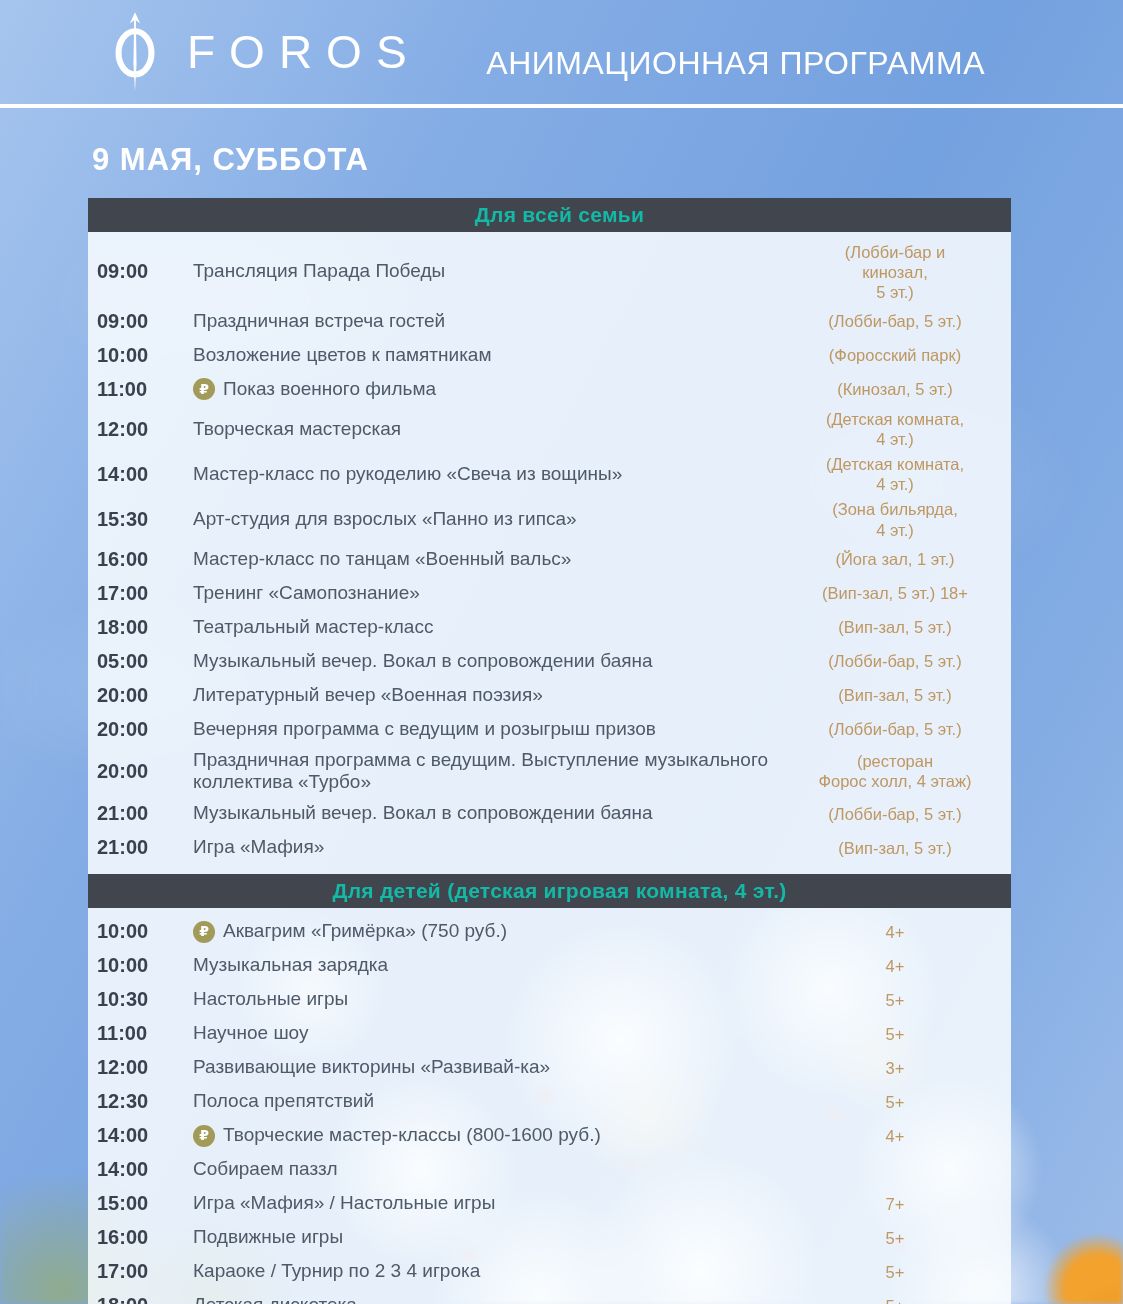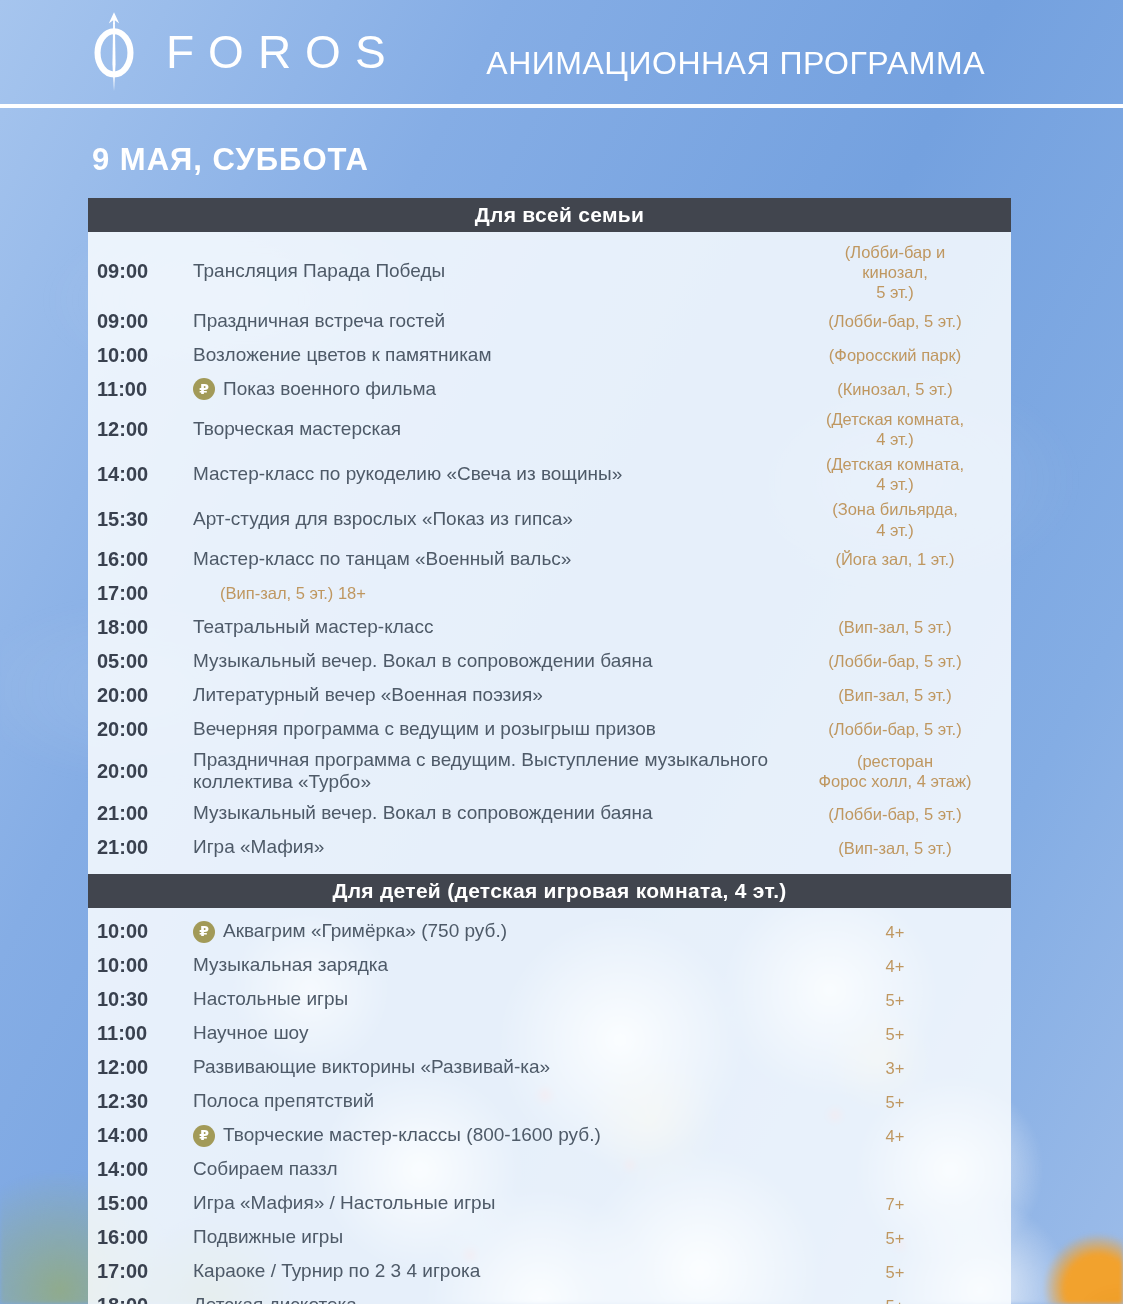--- a/index.html
+++ b/index.html
@@ -36,32 +36,32 @@
       radial-gradient(circle 160px at 700px 1270px, rgba(255,255,255,.95), rgba(255,255,255,0) 75%),
       radial-gradient(circle 150px at 540px 1300px, rgba(255,255,255,.9), rgba(255,255,255,0) 75%),
       radial-gradient(circle 120px at 980px 1290px, rgba(255,255,255,.8), rgba(255,255,255,0) 75%),
       radial-gradient(ellipse 300px 140px at 250px 300px, rgba(255,255,255,.14), rgba(255,255,255,0) 70%),
       radial-gradient(ellipse 260px 160px at 900px 480px, rgba(255,255,255,.12), rgba(255,255,255,0) 70%),
       radial-gradient(ellipse 260px 140px at 140px 690px, rgba(255,255,255,.10), rgba(255,255,255,0) 70%);
   }
   .fg{position:relative;z-index:1;}
 
   
-  .top-band{height:104px;display:flex;align-items:center;justify-content:space-between;padding:0 138px 0 88px;}
+  .top-band{height:104px;display:flex;align-items:center;justify-content:space-between;padding:0 138px 0 88px;margin-left:21px;}
   .brand{display:flex;align-items:center;}
   .brand svg{display:block;}
   .brand-name{color:#fff;font-size:46px;font-weight:400;letter-spacing:14px;margin-left:26px;line-height:1;}
   .program-title{color:#fff;font-size:32px;font-weight:normal;letter-spacing:.5px;padding-top:22px;white-space:nowrap;}
   .white-rule{height:4px;background:#fff;width:100%;}
 
   .date-title{margin:34px 0 20px 92px;color:#fff;font-size:31px;font-weight:bold;letter-spacing:1px;}
 
   .content{margin-left:88px;width:923px;}
   .section-header{
-    height:34px;background:#41454e;color:#ffffff;display:flex;align-items:center;justify-content:center;
+    height:34px;background:#41454e;color:#14b8a6;display:flex;align-items:center;justify-content:center;
     font-size:21px;font-weight:bold;letter-spacing:.3px;padding-left:20px;
   }
   .section-body{background:rgba(252,254,255,.84);padding:7px 0 9px;}
 
   .row{display:flex;align-items:center;padding:2.5px 0;min-height:29px;}
   .col-time{flex:0 0 96px;padding-left:9px;font-weight:bold;font-size:20px;color:#39414f;}
   .col-event{flex:1;font-size:19px;color:#4e5a68;display:flex;align-items:center;gap:8px;padding-right:8px;line-height:1.2;}
   .col-loc{flex:0 0 200px;font-size:16.5px;color:#bf9760;text-align:center;white-space:pre-line;line-height:1.22;padding-right:16px;}
   .fee-badge{
     width:22px;height:22px;border-radius:50%;background:#a29a58;color:#fff;
@@ -153,37 +153,41 @@
       <span class="event-text">Мастер-класс по рукоделию «Свеча из вощины»</span>
     </div>
     <div class="col-loc">(Детская комната,
 4 эт.)</div>
   </div>
 
   <div class="row">
     <div class="col-time">15:30</div>
     <div class="col-event">
 
-      <span class="event-text">Арт-студия для взрослых «Показ из гипса»</span>
+      <span class="event-text">Арт-студия для взрослых «Панно из гипса»</span>
     </div>
     <div class="col-loc">(Зона бильярда,
 4 эт.)</div>
   </div>
 
   <div class="row">
     <div class="col-time">16:00</div>
     <div class="col-event">
 
       <span class="event-text">Мастер-класс по танцам «Военный вальс»</span>
     </div>
     <div class="col-loc">(Йога зал, 1 эт.)</div>
   </div>
 
   <div class="row">
     <div class="col-time">17:00</div>
+    <div class="col-event">
+
+      <span class="event-text">Тренинг «Самопознание»</span>
+    </div>
     <div class="col-loc">(Вип-зал, 5 эт.) 18+</div>
   </div>
 
   <div class="row">
     <div class="col-time">18:00</div>
     <div class="col-event">
 
       <span class="event-text">Театральный мастер-класс</span>
     </div>
     <div class="col-loc">(Вип-зал, 5 эт.)</div>

